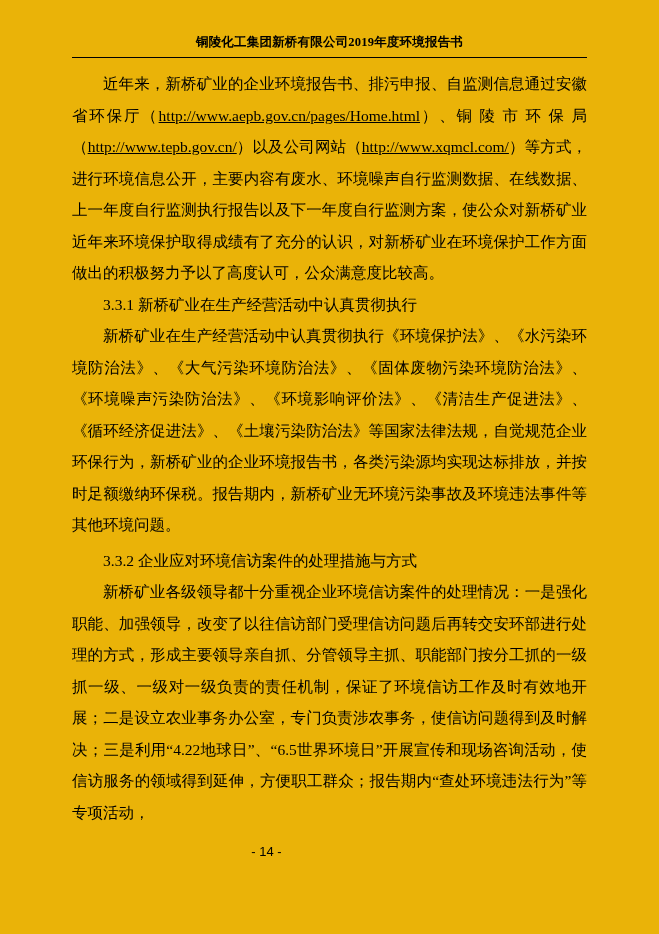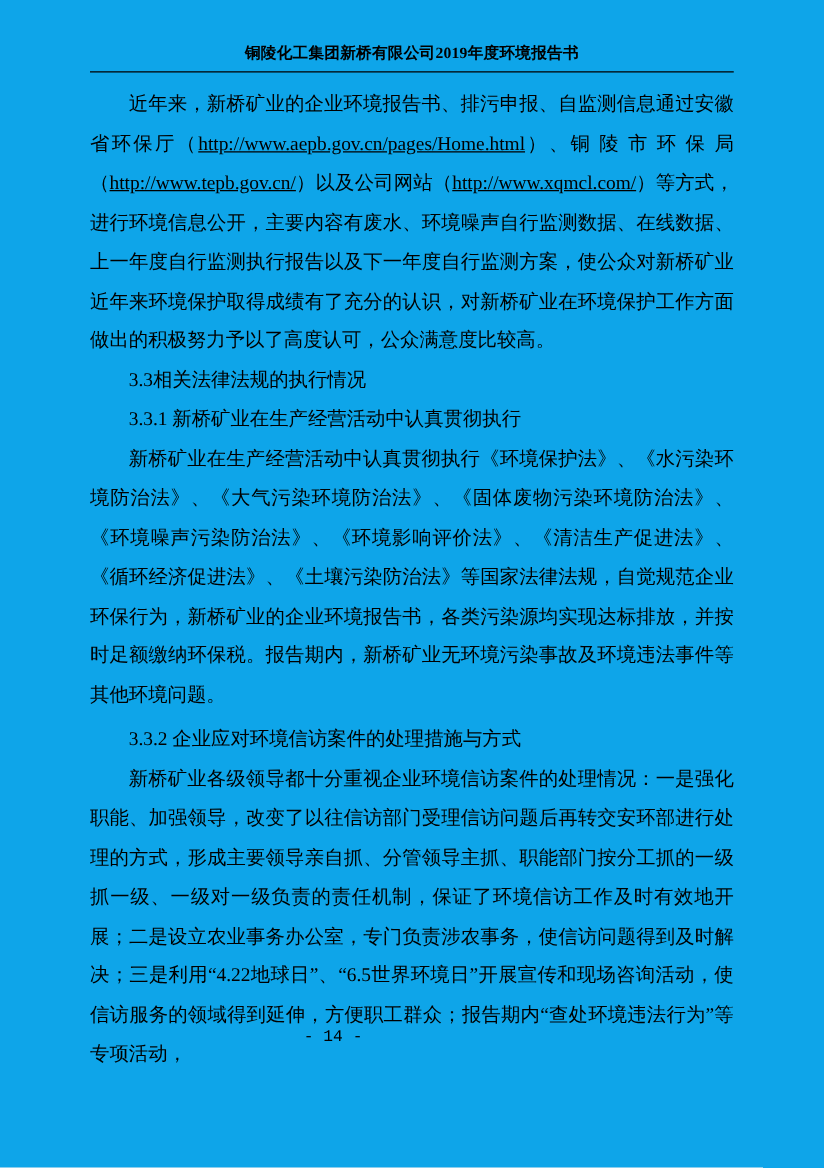--- a/index.html
+++ b/index.html
@@ -4,21 +4,21 @@
 <style>
   html, body {
     margin: 0;
     padding: 0;
     background: #f0f0f0;
   }
   .page {
     position: relative;
     width: 659px;
     height: 934px;
-    background: #0ea5e9;
+    background: #eab308;
     margin: 0 auto;
     overflow: hidden;
     font-family: "Liberation Serif", "DejaVu Serif", serif;
     color: #000000;
   }
   .header {
     position: absolute;
     top: 34px;
     left: 72px;
     width: 515px;
@@ -52,41 +52,40 @@
   }
   p.indent2 {
     text-indent: 2em;
   }
   .link {
     text-decoration: underline;
     color: #000000;
   }
   .footer {
     position: absolute;
-    top: 822px;
+    top: 844px;
     left: 0;
     width: 533px;
     text-align: center;
     font-size: 13px;
-    font-family: Liberation Mono, monospace;
+    font-family: Liberation Sans, sans-serif;
   }
 </style>
 </head>
 <body>
 
 <div class="page">
 
   <div class="header">铜陵化工集团新桥有限公司2019年度环境报告书</div>
   <div class="header-rule"></div>
 
   <div class="content">
 
     <p class="indent2"><span>近年来，新桥矿业的企业环境报告书、排污申报、自监测信息通过安徽省环保厅（</span><span class="link">http://www.aepb.gov.cn/pages/Home.html</span><span>）、铜 陵 市 环 保 局 （</span><span class="link">http://www.tepb.gov.cn/</span><span>）以及公司网站（</span><span class="link">http://www.xqmcl.com/</span><span>）等方式，进行环境信息公开，主要内容有废水、环境噪声自行监测数据、在线数据、上一年度自行监测执行报告以及下一年度自行监测方案，使公众对新桥矿业近年来环境保护取得成绩有了充分的认识，对新桥矿业在环境保护工作方面做出的积极努力予以了高度认可，公众满意度比较高。</span></p>
 
-    <p class="indent2">3.3相关法律法规的执行情况</p>
 
     <p class="indent2">3.3.1 新桥矿业在生产经营活动中认真贯彻执行</p>
 
     <p class="indent2">新桥矿业在生产经营活动中认真贯彻执行《环境保护法》、《水污染环境防治法》、《大气污染环境防治法》、《固体废物污染环境防治法》、《环境噪声污染防治法》、《环境影响评价法》、《清洁生产促进法》、《循环经济促进法》、《土壤污染防治法》等国家法律法规，自觉规范企业环保行为，新桥矿业的企业环境报告书，各类污染源均实现达标排放，并按时足额缴纳环保税。报告期内，新桥矿业无环境污染事故及环境违法事件等其他环境问题。</p>
 
     <p class="indent2" style="margin-top:4px;">3.3.2 企业应对环境信访案件的处理措施与方式</p>
 
     <p class="indent2">新桥矿业各级领导都十分重视企业环境信访案件的处理情况：一是强化职能、加强领导，改变了以往信访部门受理信访问题后再转交安环部进行处理的方式，形成主要领导亲自抓、分管领导主抓、职能部门按分工抓的一级抓一级、一级对一级负责的责任机制，保证了环境信访工作及时有效地开展；二是设立农业事务办公室，专门负责涉农事务，使信访问题得到及时解决；三是利用“4.22地球日”、“6.5世界环境日”开展宣传和现场咨询活动，使信访服务的领域得到延伸，方便职工群众；报告期内“查处环境违法行为”等专项活动，</p>
 
   </div>

